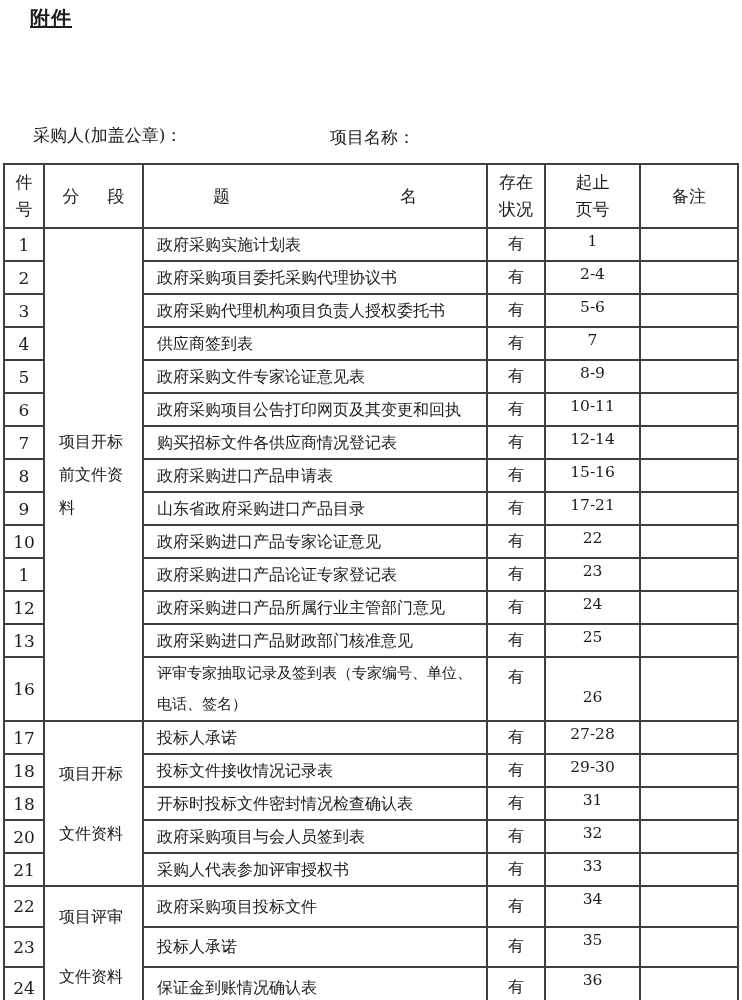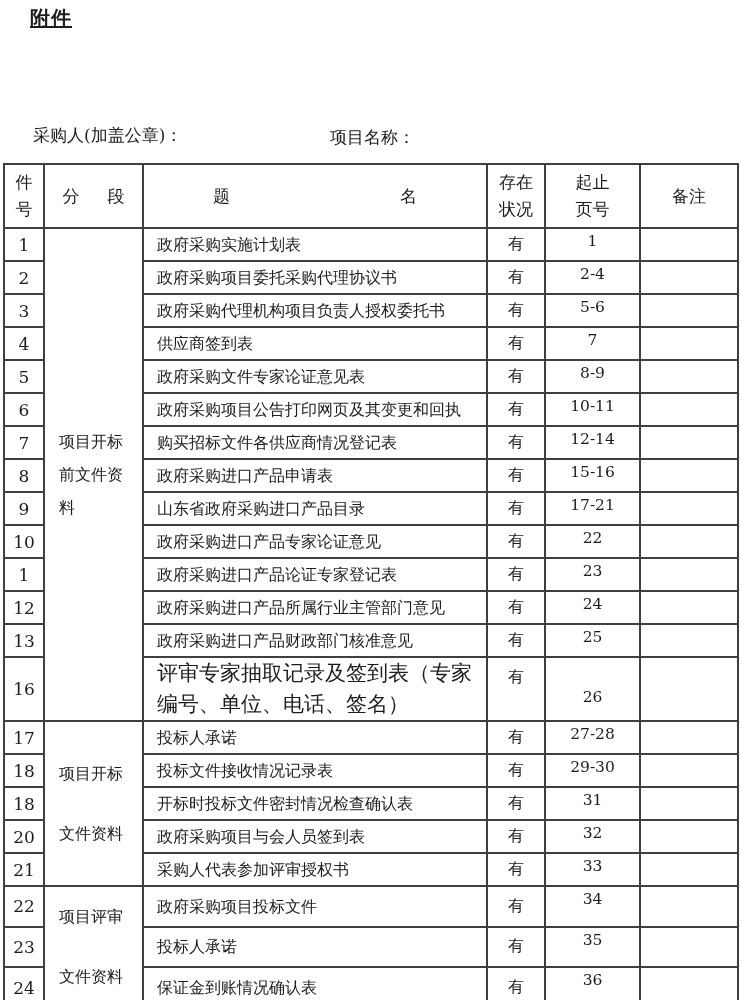--- a/index.html
+++ b/index.html
@@ -39,21 +39,21 @@
   td.sec {
     text-align:left; vertical-align:middle; font-size:16px;
     padding:0 12px 0 14px; word-break:break-all;
   }
   td.sec.lh-sm { line-height:33px; }
   td.sec.lh-lg { line-height:60px; }
   td.title {
     text-align:left; vertical-align:middle; font-size:16px;
     padding-left:13px; padding-right:2px; line-height:31px;
   }
-  tr.tall td.title { font-size:21px; }
+  tr.tall td.title { font-size:15px; }
   td.c-status { text-align:center; vertical-align:middle; font-size:16px; }
   tr.tall td.c-status { vertical-align:top; padding-top:9px; }
   td.c-pages { text-align:center; vertical-align:top; padding-top:3px; font-size:15.5px; }
   tr.tall td.c-pages { vertical-align:middle; padding-top:16px; }
   td.c-note { }
 </style>
 </head>
 <body>
 
 <div class="page">

